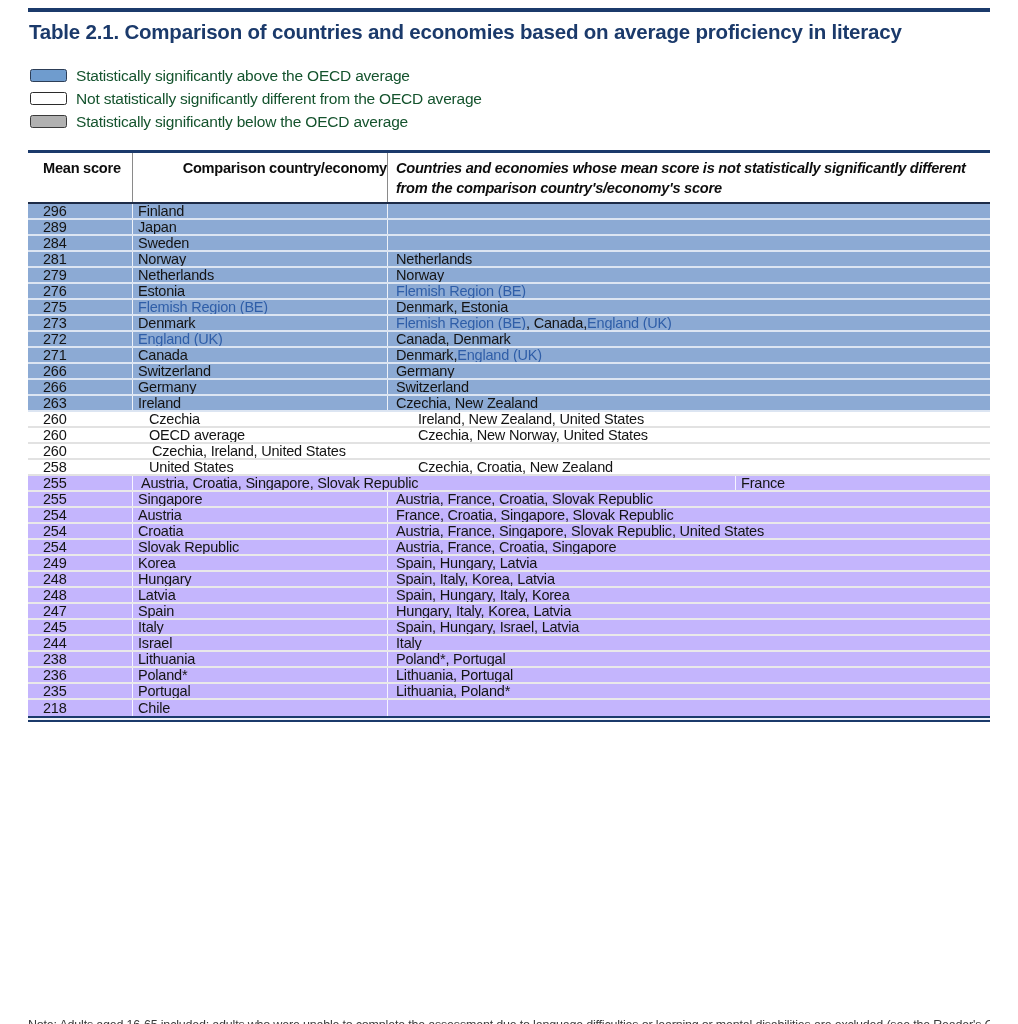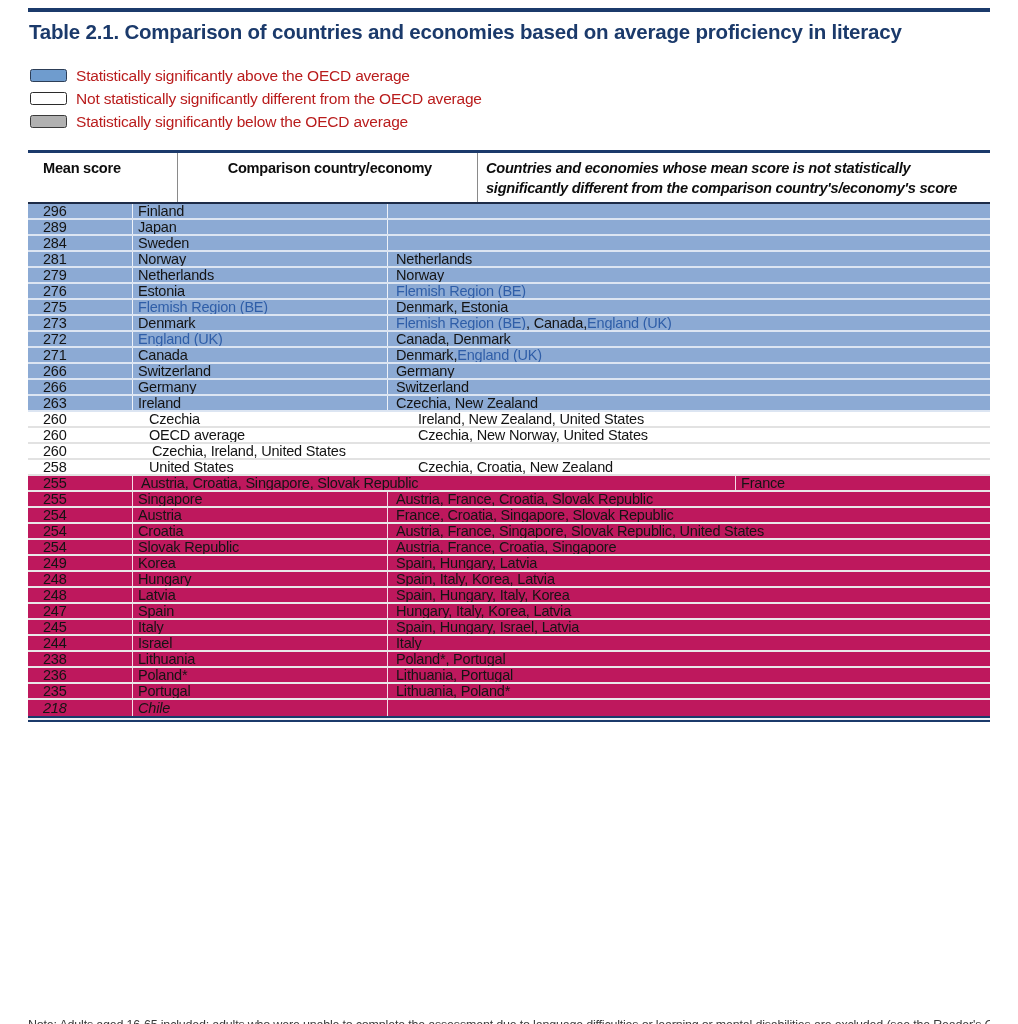--- a/index.html
+++ b/index.html
@@ -17,40 +17,40 @@
     font-size:20.5px; font-weight:bold; color:#1B3A6B; letter-spacing:-0.2px;
     margin:0;
   }
 
   .legend { position:absolute; left:30px; top:64px; }
   .legend-item { display:flex; align-items:center; height:23px; }
   .swatch { width:37px; height:13px; border:1.6px solid #333d4d; border-radius:2.5px; margin-right:9px; flex:none; }
   .swatch.above { background:#6F9CCE; border-color:#2d3e57; }
   .swatch.same  { background:#FFFFFF; border-color:#2b2b2b; }
   .swatch.below { background:#B1B1B1; border-color:#3a3a3a; }
-  .legend-label { font-size:15.5px; color:#b91c1c; letter-spacing:-0.2px; }
+  .legend-label { font-size:15.5px; color:#14532d; letter-spacing:-0.2px; }
 
   .tbl { position:absolute; left:28px; top:150px; width:962px; }
   .thead {
     display:flex; background:#fff; height:53.5px;
-    border-top:3.5px solid #1B3A6B; border-bottom:2px solid #1D2B47;gap:45px;
+    border-top:3.5px solid #1B3A6B; border-bottom:2px solid #1D2B47;
   }
   .th {
     padding-top:6px; font-weight:bold; font-size:14.6px; line-height:19.5px;
     color:#0d0d0d; letter-spacing:-0.25px;
   }
   .th1 { width:104px; padding-left:15px; }
   .th2 { width:255px; padding-left:13px; border-left:1px solid #8a8a8a;text-align:right; }
   .th3 { flex:1; padding-left:8px; padding-right:6px; border-left:1px solid #8a8a8a;font-style:italic; }
 
   .row { display:flex; height:16px; align-items:stretch; }
   .g-above { background:#8CAAD4; border-bottom:2px solid #DCE5F2; }
   .g-same  { background:#FFFFFF; border-bottom:2px solid #E2E2E2;gap:11px; }
-  .g-below { background:#be185d; border-bottom:2px solid #E9E9E9; }
-  .tbody .row:last-child { border-bottom:none;font-style:italic; }
+  .g-below { background:#c4b5fd; border-bottom:2px solid #E9E9E9; }
+  .tbody .row:last-child { border-bottom:none; }
 
   .cell { display:flex; align-items:center; font-size:14.5px; color:#141414; letter-spacing:-0.2px; overflow:hidden; white-space:nowrap; }
   .c1 { width:104px; padding-left:15px; }
   .c2 { width:255px; padding-left:5px; border-left:1.6px solid rgba(255,255,255,0.85); }
   .c3 { flex:1; padding-left:8px; border-left:1.6px solid rgba(255,255,255,0.85); }
   .link { color:#2F5EA8; }
 
   .bottom-rule-a { height:2px; background:#1B3A6B; }
   .bottom-rule-gap { height:2px; background:#eef1f7; }
   .bottom-rule-b { height:2.5px; background:#1B3A6B; }

